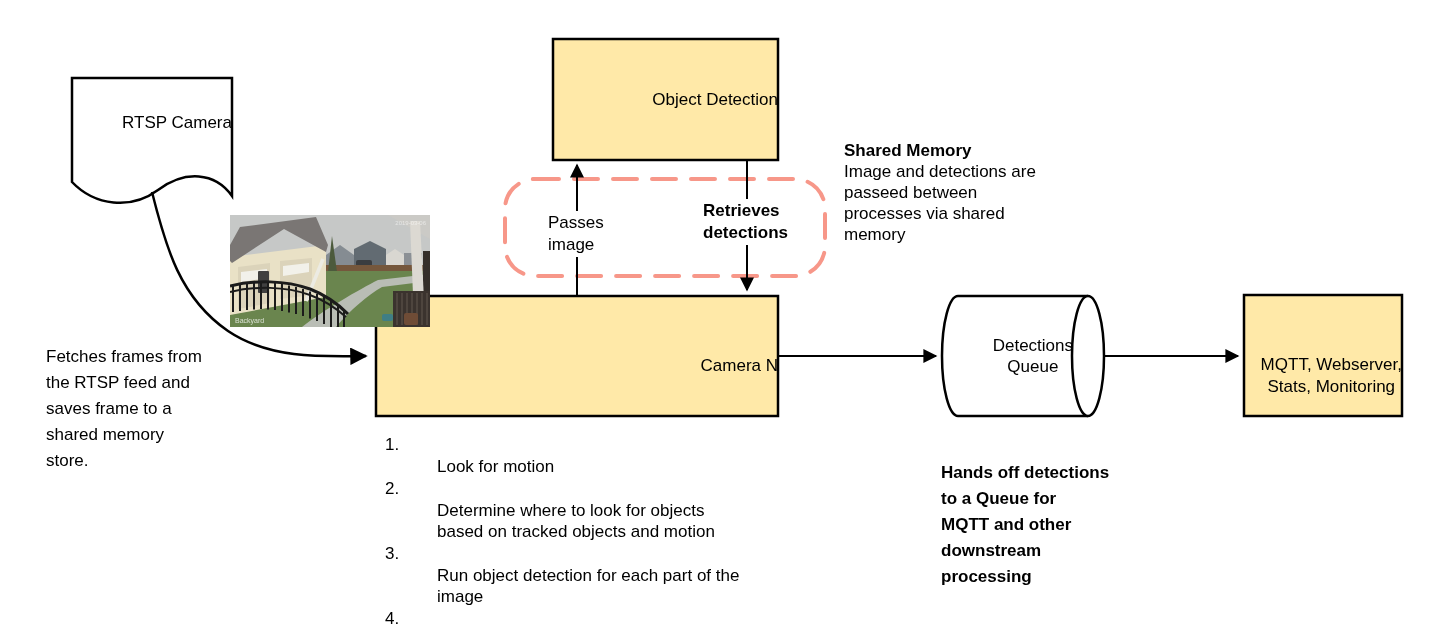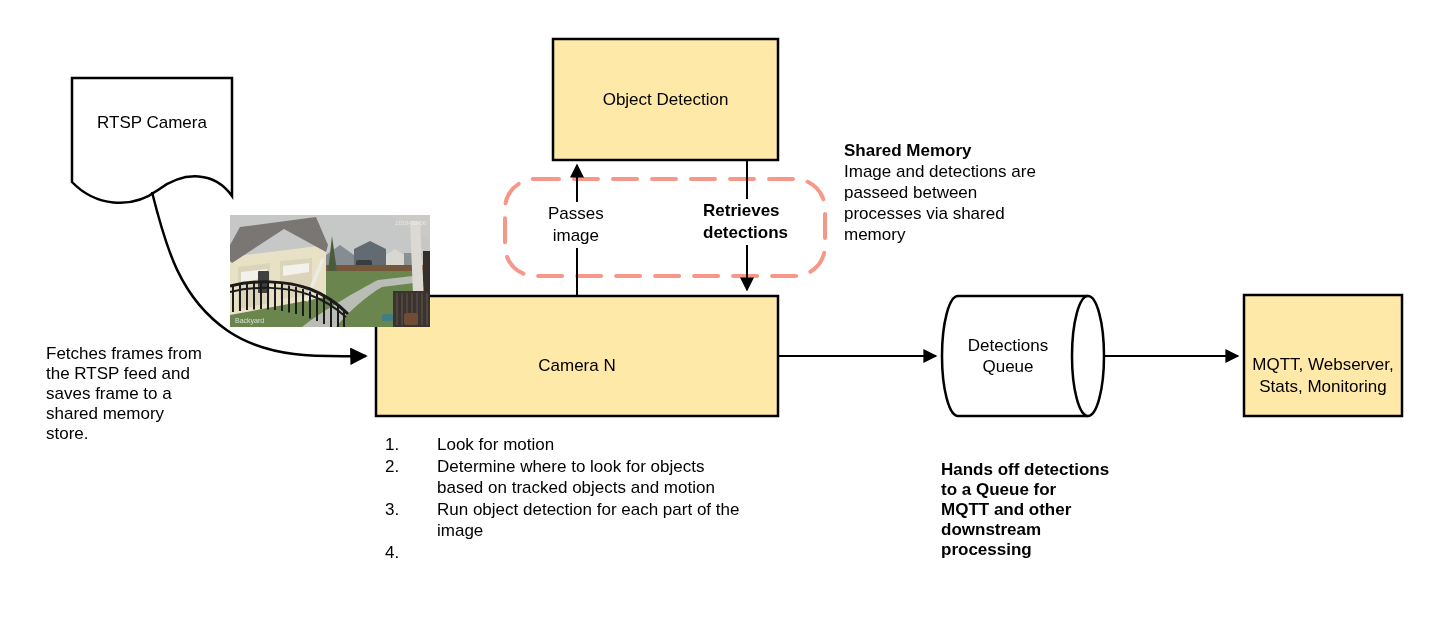--- a/index.html
+++ b/index.html
@@ -2,35 +2,35 @@
 <html><head>
 <meta charset="utf-8">
 <style>
   html,body{margin:0;padding:0;background:#ffffff;}
   .canvas{
     position:relative;width:1448px;height:625px;background:#ffffff;
     font-family:"Liberation Sans",sans-serif;color:#000;overflow:hidden;
   }
   .abs{position:absolute;}
   .layer{position:absolute;left:0;top:0;width:1448px;height:625px;}
-  .note{font-size:17px;line-height:20px;white-space:pre-line;}
+  .note{font-size:17px;line-height:26px;white-space:pre-line;}
   .center-label{
-    display:flex;flex-direction:column;align-items:center;justify-content:center;
+    display:flex;flex-direction:column;align-items:flex-end;justify-content:center;
     text-align:center;font-size:17px;line-height:21.5px;white-space:pre-line;
   }
   .conn-label{
     font-size:17px;line-height:22px;white-space:pre-line;background:#ffffff;
     padding:1px 4px;
   }
   .bold{font-weight:bold;}
   .italic{font-style:italic;}
   .steps{font-size:17px;line-height:21.5px;}
   .step-row{display:flex;}
   .step-num{width:52px;flex:0 0 52px;}
-  .step-text{white-space:pre-line;width:330px;}
+  .step-text{white-space:pre-line;width:330px;margin-top:22px;}
   .snapshot{width:200px;height:112px;}
 </style>
 </head>
 <body>
 
 <div class="canvas">
 
   <svg class="layer" viewBox="0 0 1448 625">
     <defs>
       <marker id="ah" viewBox="0 0 10 10" refX="9" refY="5" markerWidth="9" markerHeight="7" orient="auto-start-reverse">
@@ -119,21 +119,21 @@
   </div>
 
   <div class="abs center-label" style="left:376px;top:296px;width:402px;height:140px;">Camera N</div>
 
   <div class="abs center-label" style="left:943px;top:296px;width:130px;height:120px;">Detections
 Queue</div>
 
   <div class="abs center-label" style="left:1244px;top:295px;width:158px;height:121px;margin-top:20px;">MQTT, Webserver,
 Stats, Monitoring</div>
 
-  <div class="abs conn-label" style="left:544px;top:202px;text-align:center;">Passes
+  <div class="abs conn-label" style="left:544px;top:211px;">Passes
 image</div>
 
   <div class="abs conn-label" style="left:699px;top:199px;font-weight:bold;">Retrieves
 detections</div>
 
   <div class="abs note" style="left:46px;top:344px;width:200px;">Fetches frames from
 the RTSP feed and
 saves frame to a
 shared memory
 store.</div>

